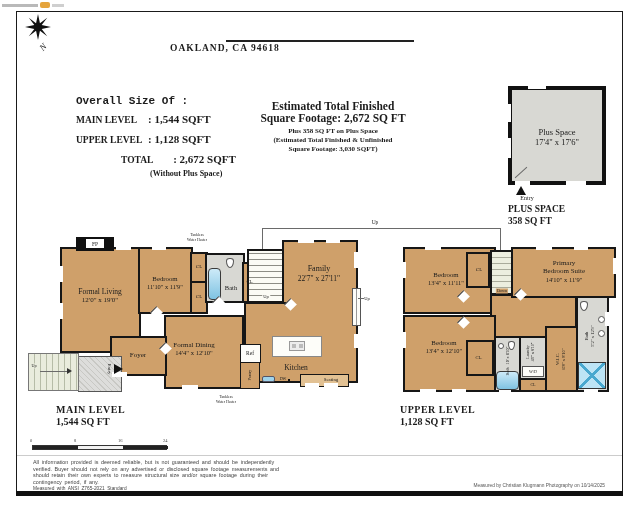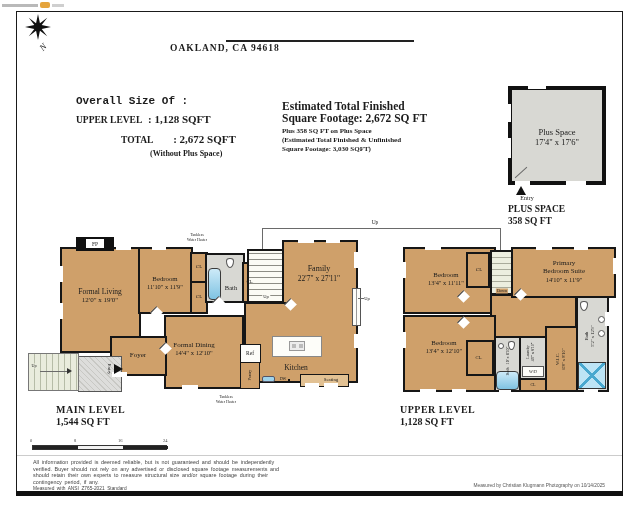--- a/index.html
+++ b/index.html
@@ -56,29 +56,32 @@
     <path fill="#111" d="M12 0 L13.8 8.6 L20.5 3.5 L15.4 10.2 L24 12 L15.4 13.8 L20.5 20.5 L13.8 15.4 L12 24 L10.2 15.4 L3.5 20.5 L8.6 13.8 L0 12 L8.6 10.2 L3.5 3.5 L10.2 8.6 Z"></path>
   </svg>
   <div class="abs" style="left:40px;top:42px;font-size:9px;font-style:italic;transform:rotate(-45deg);">N</div>
 
   <div class="abs" style="left:226px;top:40px;width:188px;height:1.5px;background:#222;"></div>
   <div class="abs" style="left:170px;top:43px;width:300px;text-align:left;font-size:9.5px;font-weight:600;letter-spacing:1px;">OAKLAND, CA 94618</div>
 
   <div class="abs" style="left:76px;top:95px;width:185px;">
     <div class="bold" style="font-size:11px;margin-bottom:2px;font-family:Liberation Mono, monospace;">Overall Size Of :</div>
     <div style="margin-top:2px;">
+      <span class="bold" style="display:inline-block;width:72px;font-size:9.5px;">MAIN LEVEL</span><span class="bold" style="font-size:11px;">: 1,544 SQFT</span>
+    </div>
+    <div style="margin-top:2px;">
       <span class="bold" style="display:inline-block;width:72px;font-size:9.5px;">UPPER LEVEL</span><span class="bold" style="font-size:11px;">: 1,128 SQFT</span>
     </div>
     <div style="margin-top:2px;text-align:center;">
       <span class="bold" style="display:inline-block;width:72px;font-size:9.5px;">TOTAL</span><span class="bold" style="font-size:11px;">: 2,672 SQFT</span>
     </div>
     <div class="bold" style="font-size:8px;margin-left:74px;margin-top:2px;">(Without Plus Space)</div>
   </div>
 
-  <div class="abs" style="left:282px;top:100px;width:168px;text-align:left;">
+  <div class="abs" style="left:249px;top:100px;width:168px;text-align:center;">
     <div class="bold" style="font-size:11.5px;">Estimated Total Finished</div>
     <div class="bold" style="font-size:11.5px;">Square Footage: 2,672 SQ FT</div>
     <div class="bold" style="font-size:7px;margin-top:3px;">Plus 358 SQ FT on Plus Space</div>
     <div class="bold" style="font-size:7px;margin-top:1px;">(Estimated Total Finished &amp; Unfinished</div>
     <div class="bold" style="font-size:7px;margin-top:1px;">Square Footage: 3,030 SQFT)</div>
   </div>
 
   <div class="abs gray" style="left:508px;top:86px;width:98px;height:99px;border:4px solid #111;"></div>
   <div class="win" style="left:505px;top:104px;width:6px;height:18px;"></div>
   <div class="win" style="left:505px;top:138px;width:6px;height:20px;"></div>

